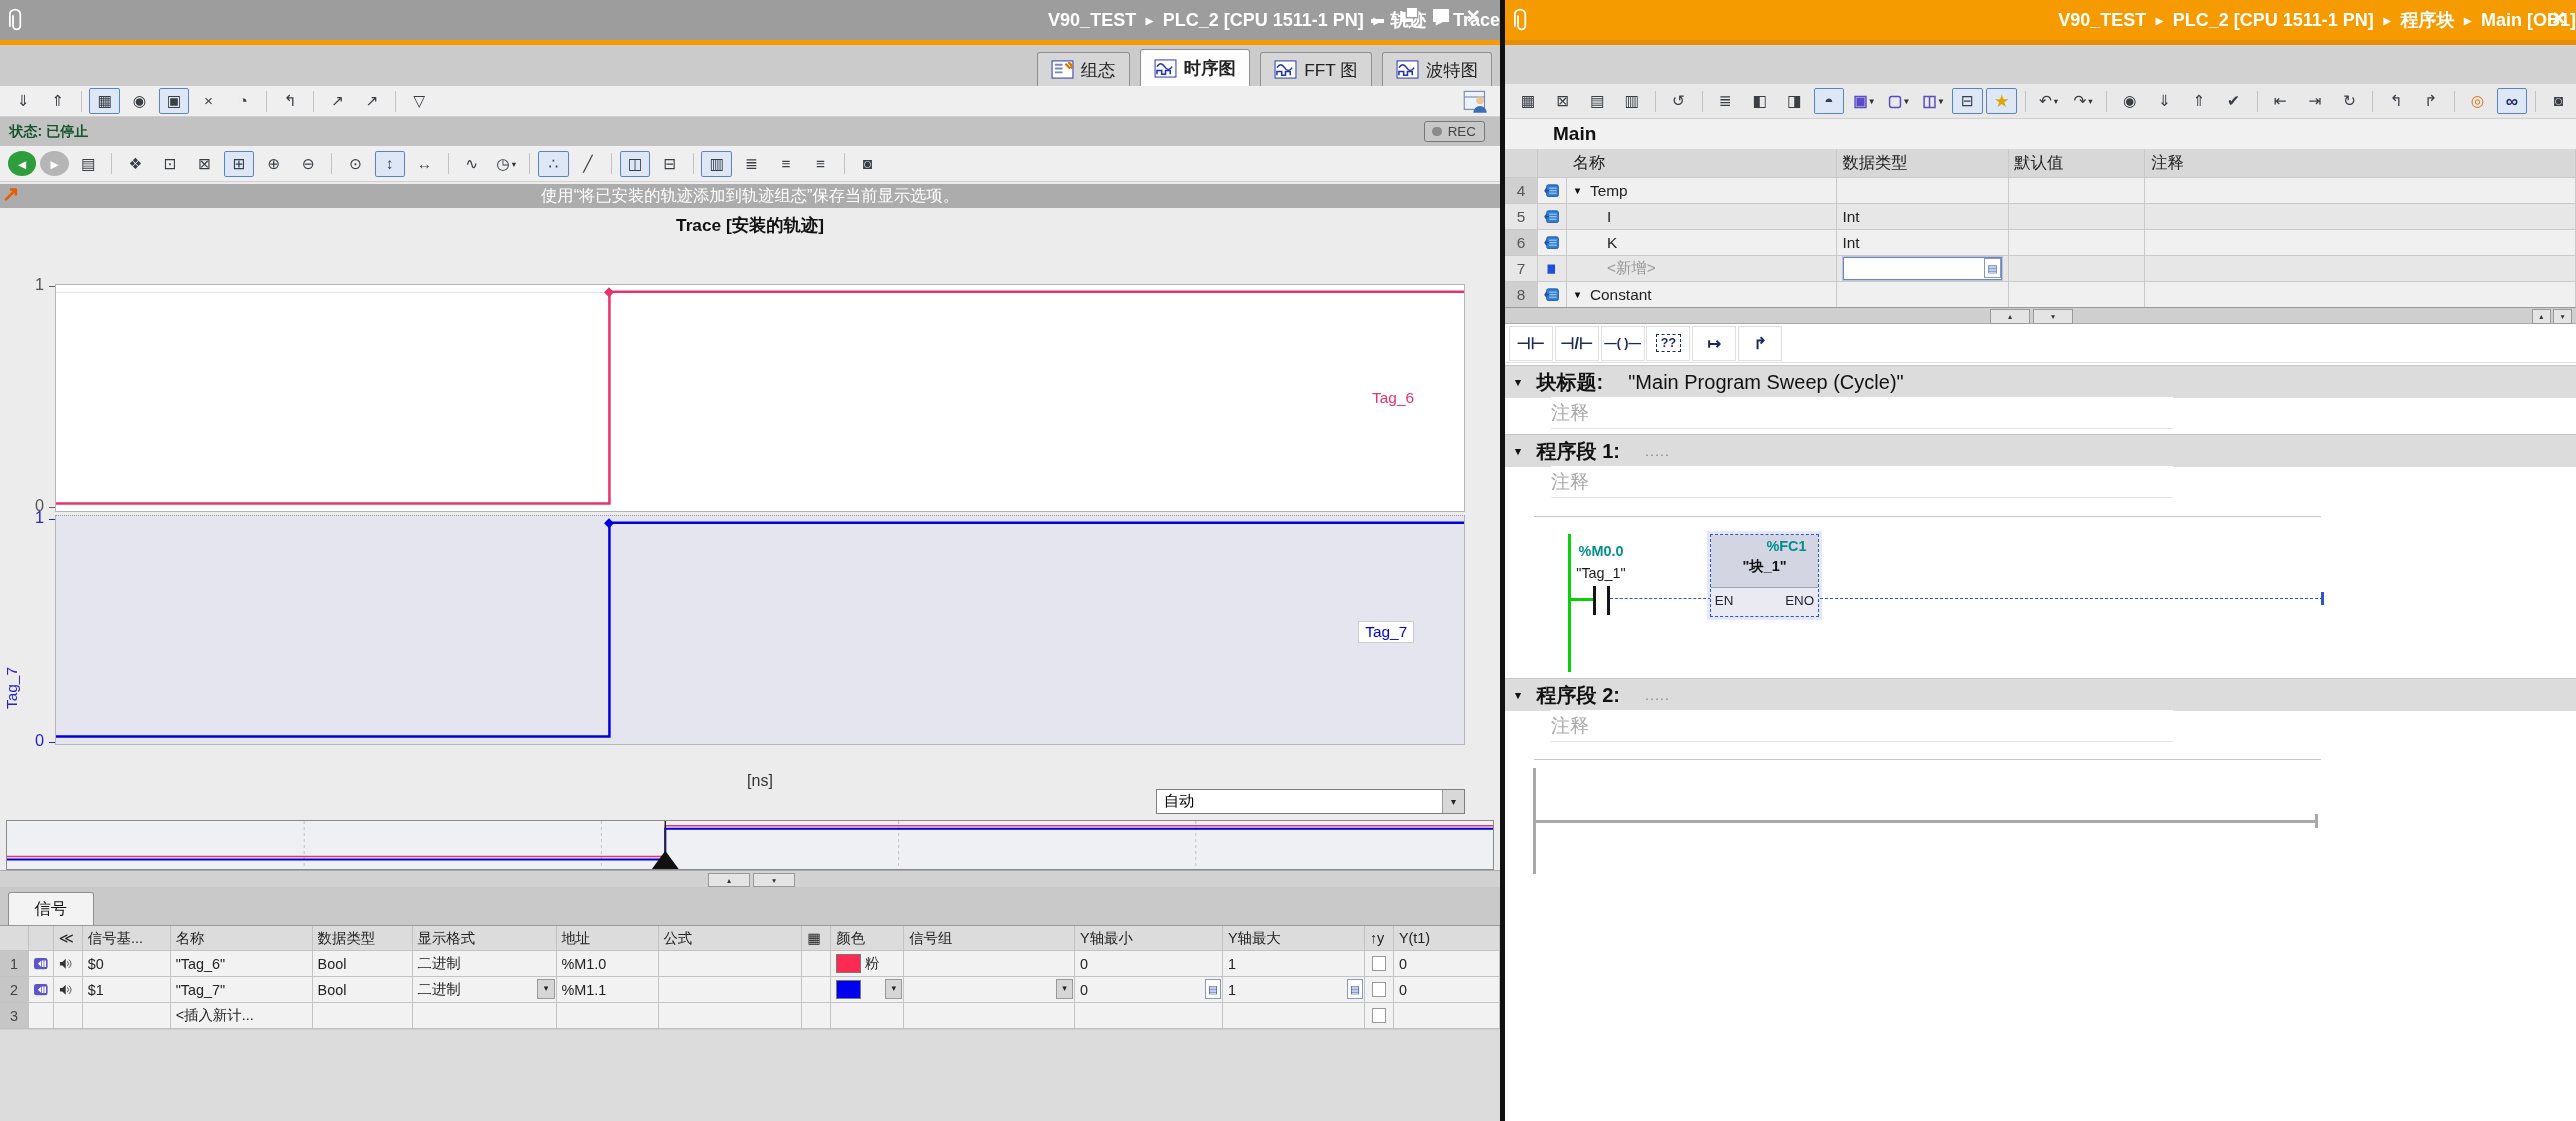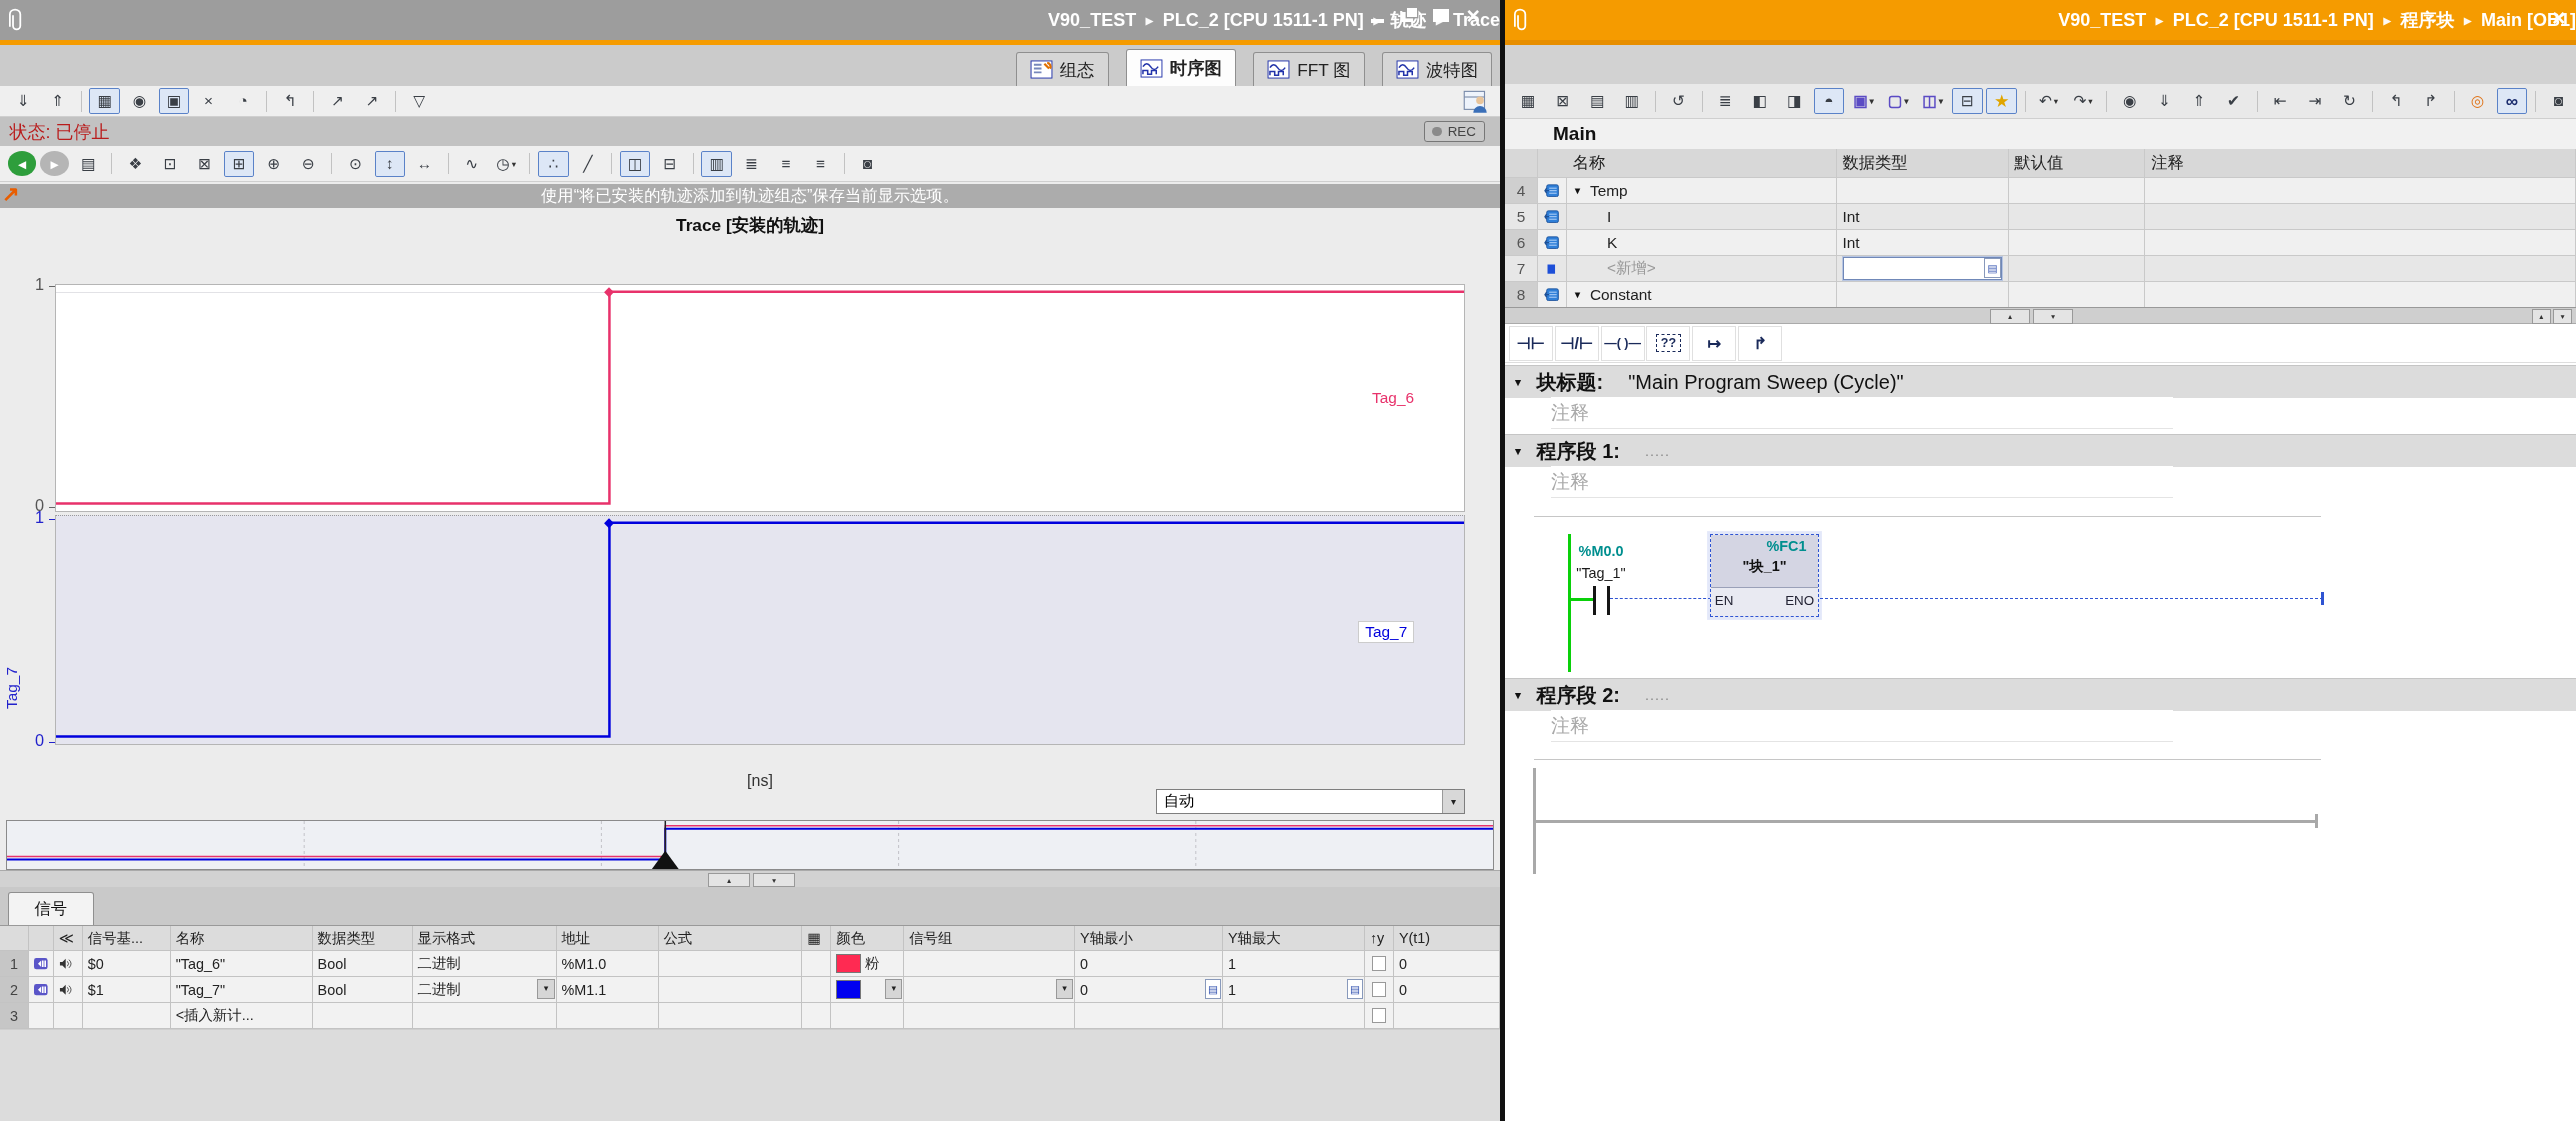--- a/index.html
+++ b/index.html
@@ -19,42 +19,42 @@
   .winctl{position:absolute;top:7.7px;display:flex;gap:12.5px;align-items:center;}
   .wc{width:19px;height:17.3px;position:relative;display:inline-block;}
   .wc-min:after{content:"";position:absolute;left:1.9px;right:3.8px;bottom:1.9px;height:3.8px;background:#fff;}
   .wc-rest:before{content:"";position:absolute;left:1px;top:4.8px;width:10.6px;height:9.6px;background:#fff;}
   .wc-rest:after{content:"";position:absolute;left:5.8px;top:0;width:10.6px;height:9.6px;background:#fff;box-shadow:0 0 0 1.4px #9d9d9d;}
   .wc-max:after{content:"";position:absolute;left:1px;top:1px;width:15.4px;height:13.4px;background:#fff;}
   .wc-close{color:#fff;font-size:23px;font-weight:bold;line-height:17.3px;text-align:center;}
   
   .tabstrip{position:absolute;left:0;right:0;top:45px;height:41px;background:#cbcbcb;border-bottom:1px solid #9a9a9a;}
   .tabs{position:absolute;right:7.7px;bottom:0;display:flex;align-items:flex-end;}
-  .tab{height:33px;display:flex;align-items:center;gap:6.7px;padding:0 13.4px;background:#d6d6d6;border:1px solid #8f8f8f;border-bottom:none;margin-left:17px;font-size:17.3px;color:#222;border-radius:2.9px 2.9px 0 0;}
+  .tab{height:33px;display:flex;align-items:center;gap:6.7px;padding:0 13.4px;background:#d6d6d6;border:1px solid #8f8f8f;border-bottom:none;margin-left:10px;font-size:17.3px;color:#222;border-radius:2.9px 2.9px 0 0;}
   .tab.active{background:#fdfdfd;height:36px;font-weight:bold;}
   .tabicon{width:23px;height:19px;flex:0 0 auto;}
   
   .tbar{position:absolute;left:0;right:0;display:flex;align-items:center;padding-left:5.8px;box-sizing:border-box;background:#efefef;border-bottom:1px solid #cfcfcf;}
   #tbarL1{top:86px;height:31px;}
   #tbarchart{top:146px;height:36px;}
   #tbarR{top:84px;height:35px;background:#e9e9e9;}
   .tbtn{min-width:25px;height:24px;margin:0 1.9px;display:inline-flex;align-items:center;justify-content:center;font-size:15.4px;color:#3a3f46;border:1px solid transparent;border-radius:1.9px;padding:0 1.9px;}
   .tbtn.sel{border:1px solid #5a82c8;background:#dde7f6;}
   .tbtn .dd{font-size:8.6px;margin-left:1.9px;color:#333;}
   .tsep{width:1px;height:21px;background:#c2c2c2;margin:0 5.8px;}
   .circ-green{background:#2e9e3c;color:#fff;border-radius:50%;width:23px;min-width:23px;height:23px;font-size:10.6px;}
   .circ-gray{background:#b5b5b5;color:#fff;border-radius:50%;width:23px;min-width:23px;height:23px;font-size:10.6px;}
   .purple{color:#5b4bc4;font-weight:bold;}
   .star{color:#e0a500;font-size:17.3px;}
   .navy{color:#1c2d6e;font-weight:bold;font-size:17.3px;}
   .orange-ic{color:#e07820;}
   .user-btn{position:absolute;right:9.6px;top:88px;width:29px;height:27px;}
   
   .statusbar{position:absolute;left:0;right:0;top:117px;height:29px;background:#c2c2c2;display:flex;align-items:center;padding:0 9.6px;box-sizing:border-box;}
-  .status-text{font-size:18px;font-weight:normal;color:#b91c1c;}
+  .status-text{font-size:14px;font-weight:bold;color:#14532d;}
   .rec{position:absolute;right:15.4px;top:3.8px;height:19px;border:1px solid #777;border-radius:2.9px;display:flex;align-items:center;padding:0 7.7px;gap:5.8px;color:#444;font-size:13.4px;background:#c8c8c8;}
   .rec-dot{width:9.6px;height:9.6px;border-radius:50%;background:#8a8a8a;}
   
   .chartpanel{position:absolute;left:0;right:0;top:182px;height:638px;background:#ececec;}
   .notice{position:absolute;left:0;right:0;top:1.9px;height:24px;background:#acacac;color:#fff;font-size:16.3px;display:flex;align-items:center;justify-content:center;}
   .notice-arrow{position:absolute;left:1.9px;top:-1.9px;color:#e85d00;font-size:21px;font-weight:bold;}
   .chart-title{position:absolute;left:0;right:0;top:31px;text-align:center;font-size:17.3px;font-weight:bold;color:#111;}
   .plot{position:absolute;left:55px;width:1410px;border:1px solid #b5b5b5;box-sizing:border-box;}
   #plotU{top:102px;height:228px;background:#ffffff;}
   #plotL{top:333px;height:230px;background:#e5e5ef;border-top:1px dotted #9a9a9a;}

